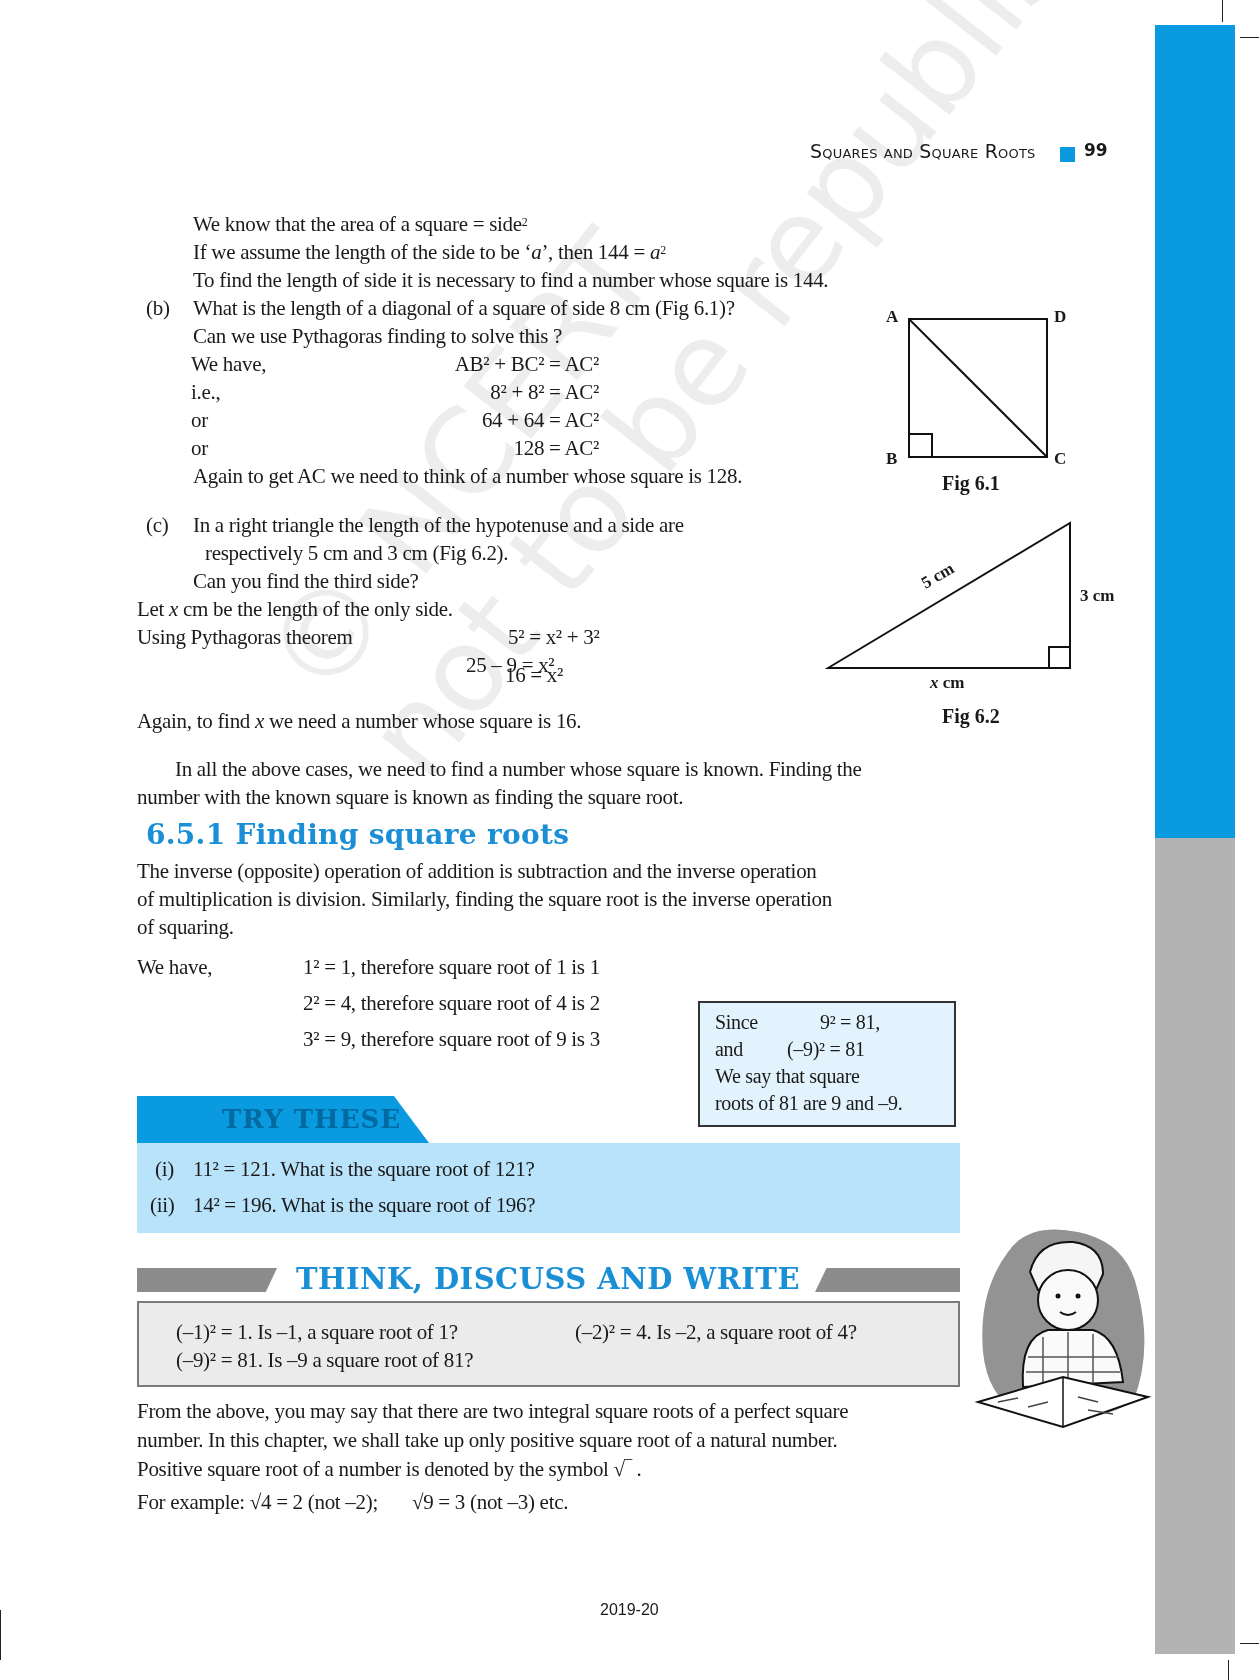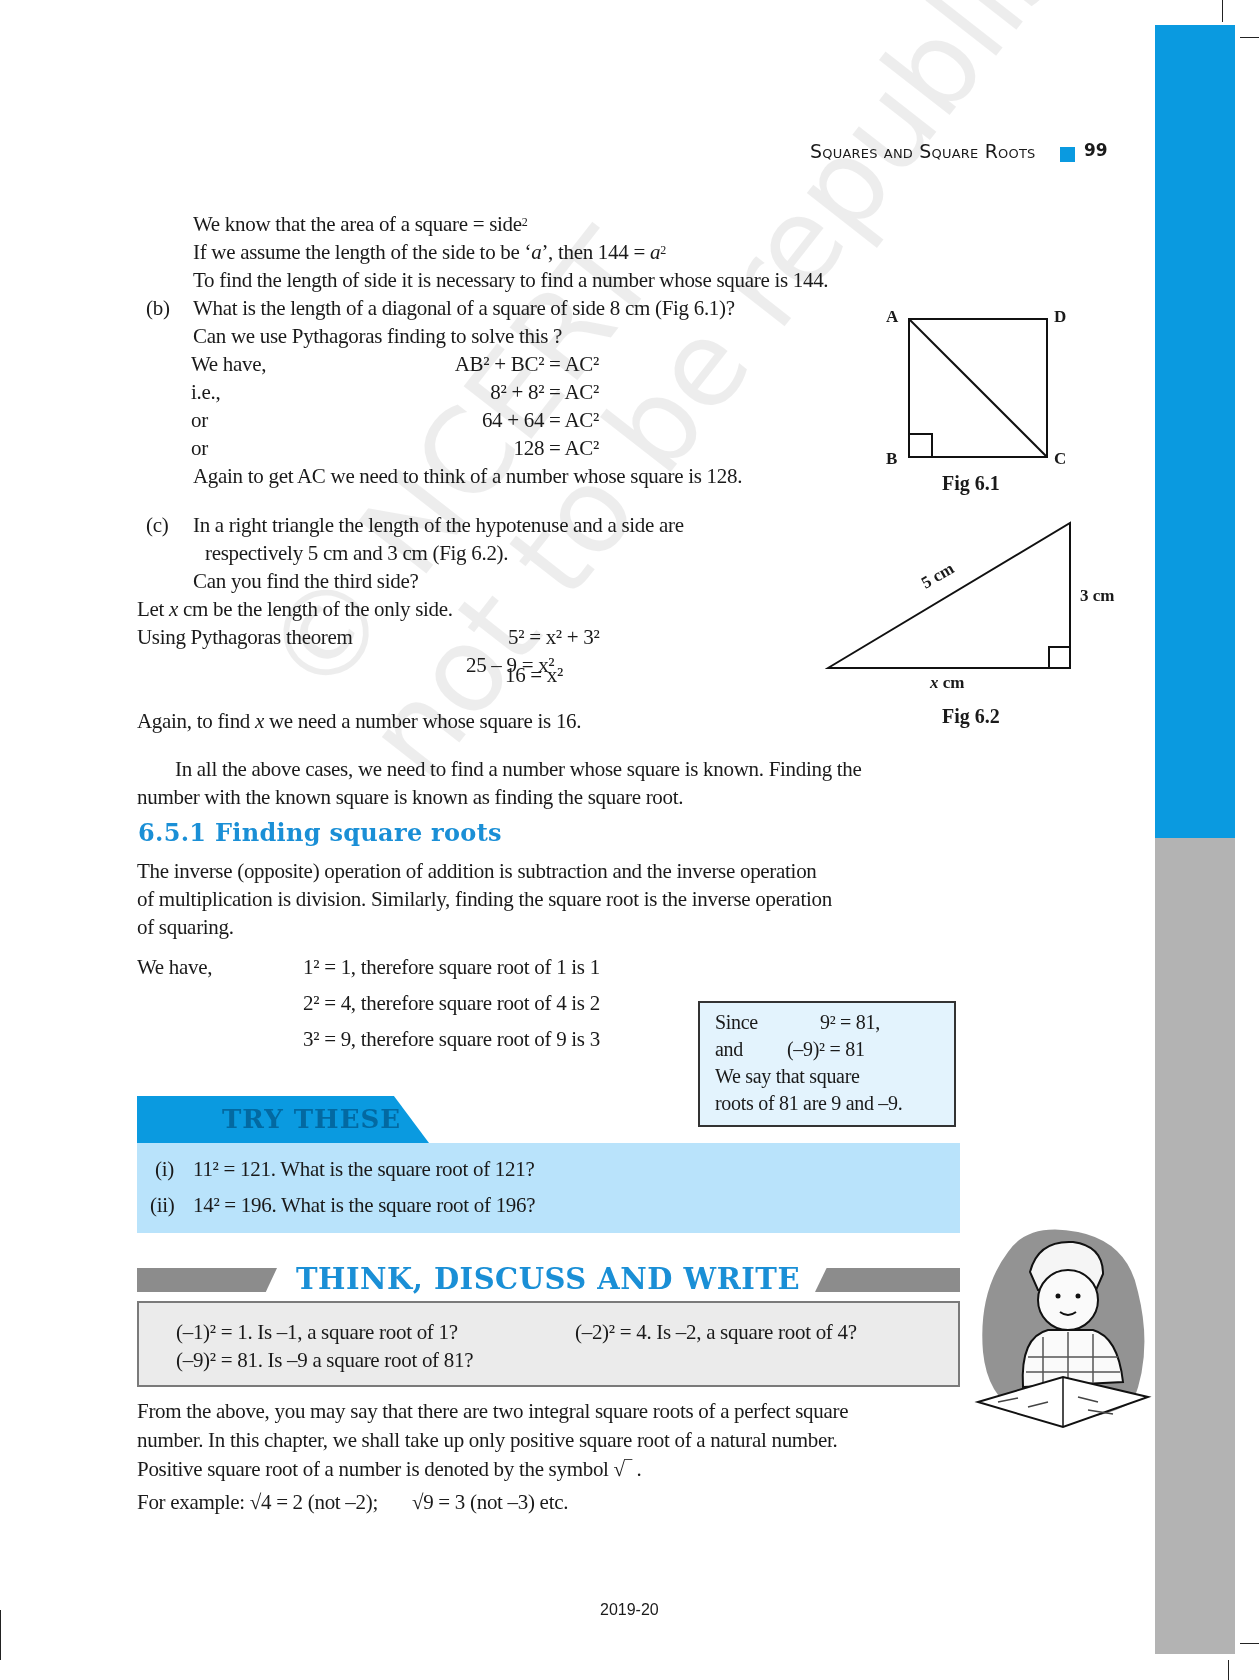--- a/index.html
+++ b/index.html
@@ -16,21 +16,21 @@
   
   .side-blue { left: 1155px; top: 25px; width: 80px; height: 813px; background: #0a9ae0; }
   .side-gray { left: 1155px; top: 838px; width: 80px; height: 816px; background: #b3b3b3; }
   .crop { background: #222; }
 
   
   .running-head { left: 810px; top: 140px; font-family: "DejaVu Sans", sans-serif; font-size: 19px; color: #1a1a1a; font-variant: small-caps; letter-spacing: 0.2px; }
   .head-square { left: 1060px; top: 147px; width: 15px; height: 15px; background: #0a9ae0; }
   .page-num { left: 1084px; top: 140px; font-family: "DejaVu Sans", sans-serif; font-size: 17px; font-weight: bold; color: #1a1a1a; }
 
-  .section-title { left: 138px; top: 818px; font-size: 24px; font-weight: bold; color: #1a8fd6; font-family: "DejaVu Serif", serif; letter-spacing: 0.3px; }
+  .section-title { left: 146px; top: 818px; font-size: 28px; font-weight: bold; color: #1a8fd6; font-family: "DejaVu Serif", serif; letter-spacing: 0.3px; }
 
   .fig-label { font-family: "Liberation Serif", serif; font-weight: bold; font-size: 20px; }
   .pt-label { font-family: "Liberation Serif", serif; font-weight: bold; font-size: 17px; }
 
   
   .info-box { left: 698px; top: 1001px; width: 258px; height: 126px; background: #e3f3fd; border: 2px solid #333; box-sizing: border-box; }
   .info-box .line { font-size: 20px; line-height: 27px; }
 
   
   .try-banner { left: 137px; top: 1096px; width: 292px; height: 47px; background: #0a9ae0; clip-path: polygon(0 0, 88% 0, 100% 100%, 0 100%); }

